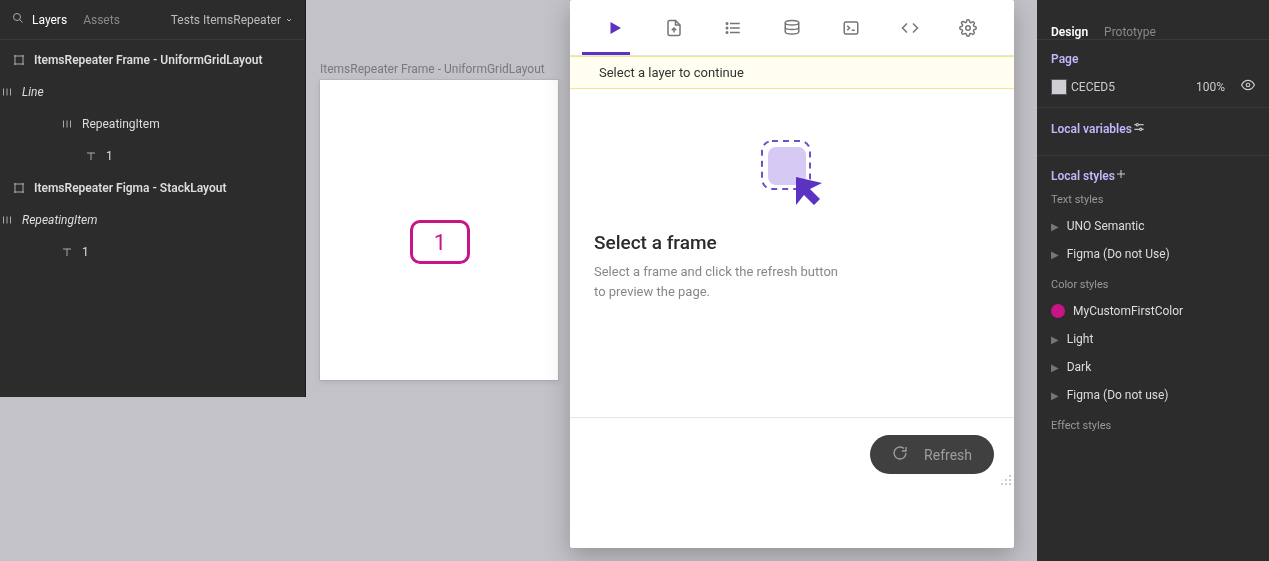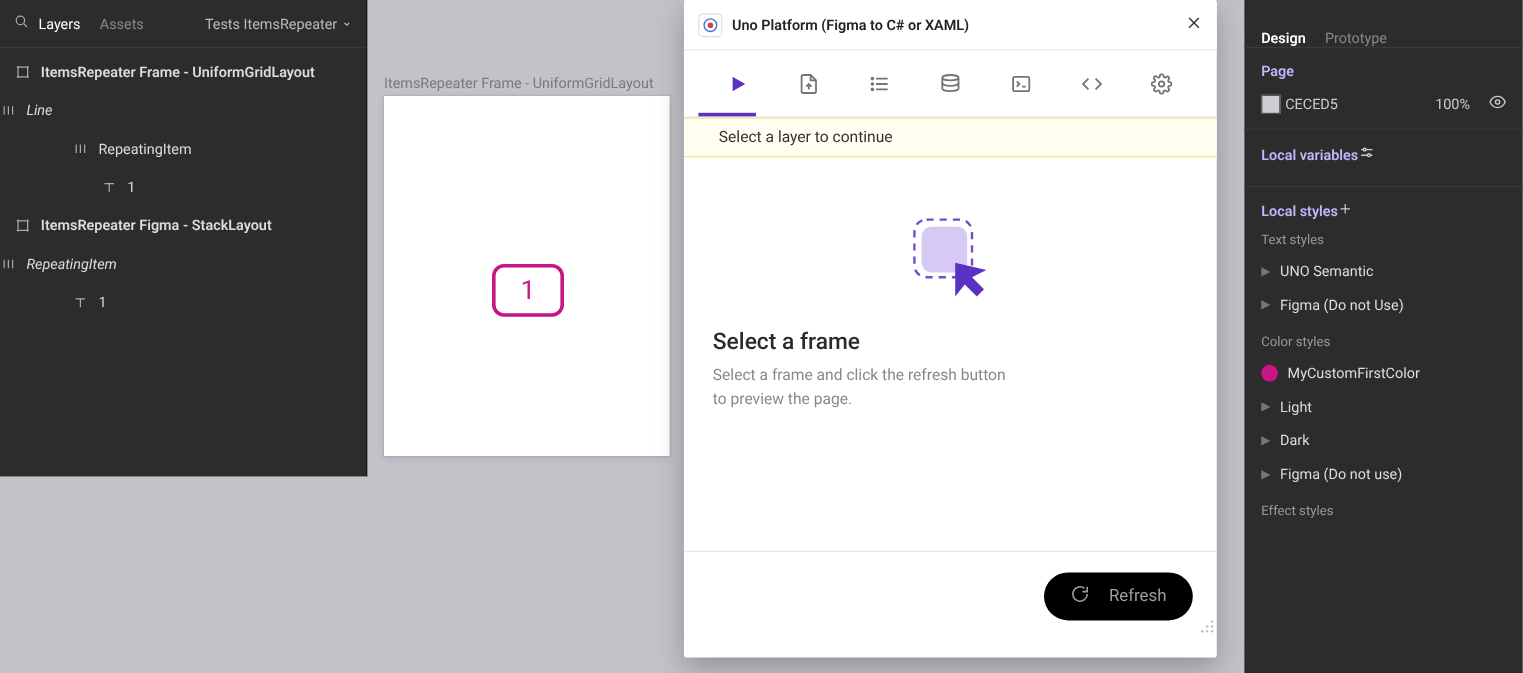--- a/index.html
+++ b/index.html
@@ -34,21 +34,21 @@
     .plugin-tabs{height:56px;display:flex;align-items:center;justify-content:space-around;padding:0 16px;border-bottom:1px solid #e6e6e6;position:relative;}
     .plugin-tabs .tab-btn{color:#757575;display:flex;align-items:center;justify-content:center;width:40px;height:40px;}
     .plugin-tabs .tab-btn.active{color:#5b32c2;}
     .tab-underline{position:absolute;left:12px;bottom:0;width:48px;height:3px;background:#5b32c2;}
     .banner{background:#fffef0;border-top:1px solid #efe98b;border-bottom:1px solid #efe98b;padding:8px 29px;color:#333;font-size:13px;}
     .plugin-body{padding:36px 24px 0;color:#555;height:328px;}
     .illus{margin:8px auto 18px;width:80px;height:80px;}
     .plugin-body h2{font-size:19px;color:#2b2b2b;font-weight:500;margin-bottom:8px;}
     .plugin-body p{font-size:13px;color:#888;line-height:1.5;}
     .plugin-footer{border-top:1px solid #e6e6e6;height:74px;display:flex;align-items:center;justify-content:flex-end;padding:0 20px;position:relative;}
-    .refresh-btn{background:#000000;color:#9e9e9e;border-radius:22px;padding:10px 22px;font-size:14px;display:flex;align-items:center;gap:16px;}
+    .refresh-btn{background:#404040;color:#9e9e9e;border-radius:22px;padding:10px 22px;font-size:14px;display:flex;align-items:center;gap:16px;}
     .resize-handle{position:absolute;right:2px;bottom:2px;color:#bbb;}
     
     .right-panel{position:absolute;right:0;top:0;width:232px;height:561px;background:#2c2c2c;color:#ccc;}
     .rp-tabs{height:40px;display:flex;align-items:flex-end;padding:0 14px;border-bottom:1px solid #3a3a3a;gap:16px;}
     .rp-tabs .tab{color:#888;font-size:12px;}
     .rp-tabs .tab.active{color:#fff;font-weight:600;}
     .rp-section{padding:12px 14px;border-bottom:1px solid #3a3a3a;}
     .rp-title{color:#c4b5fd;font-size:12px;font-weight:600;margin-bottom:12px;}
     .page-row{display:flex;align-items:center;gap:4px;}
     .swatch{width:16px;height:16px;background:#CECED5;border:1px solid #555;}
@@ -158,35 +158,20 @@
 
 <div class="canvas">
   <div class="frame-label">ItemsRepeater Frame - UniformGridLayout</div>
   <div class="frame-box">
     <div class="item-box">
       <span>1</span>
     </div>
   </div>
 
   <div class="plugin">
-    <div class="plugin-header">
-      <span class="plugin-logo">
-        <svg width="14" height="14" viewBox="0 0 24 24">
-            <circle cx="12" cy="12" r="9" fill="none" stroke="#3a78d6" stroke-width="2"></circle>
-            <circle cx="12" cy="12" r="4" fill="#e03b3b"></circle>
-          </svg>
-      </span>
-      <span>Uno Platform (Figma to C# or XAML)</span>
-      <span class="close">
-        <svg width="14" height="14" viewBox="0 0 24 24" fill="none" stroke="currentColor" stroke-width="2">
-            <line x1="5" y1="5" x2="19" y2="19"></line>
-            <line x1="19" y1="5" x2="5" y2="19"></line>
-          </svg>
-      </span>
-    </div>
     <div class="plugin-tabs">
       <span class="tab-btn active">
         <svg width="18" height="18" viewBox="0 0 24 24" fill="currentColor">
             <polygon points="6 4 20 12 6 20"></polygon>
           </svg>
       </span>
       <span class="tab-btn">
         <svg width="18" height="18" viewBox="0 0 24 24" fill="none" stroke="currentColor" stroke-width="2">
             <path d="M14 2 H6 a2 2 0 0 0-2 2v16a2 2 0 0 0 2 2h12a2 2 0 0 0 2-2V8z"></path>
             <polyline points="14 2 14 8 20 8"></polyline>

